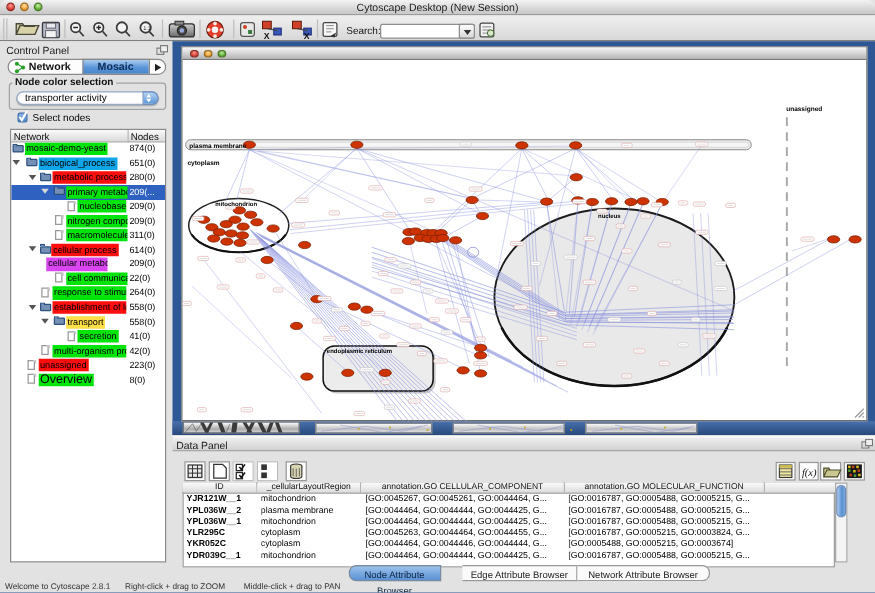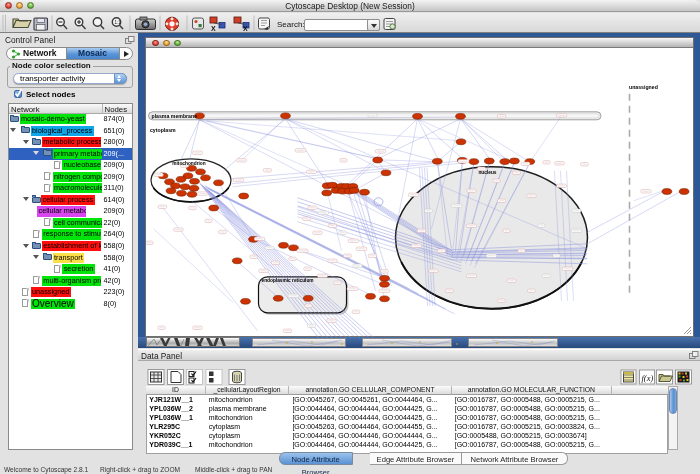--- a/index.html
+++ b/index.html
@@ -122,21 +122,21 @@
 <div class="abs" style="left:13px;top:72.5px;width:113.5px;height:11.5px;background:#fff;border:1px solid #96a8c8;border-radius:6px;box-shadow:0 1px 1px rgba(0,0,0,0.25)"></div>
 <div class="abs" style="left:113.5px;top:72.5px;width:13px;height:11.5px;background:linear-gradient(#b4d2f4,#5a95d8);border:1px solid #7090c0;border-radius:0 6px 6px 0"></div>
 <div class="abs" style="left:117px;top:74.8px;width:0;height:0;border-left:2.8px solid transparent;border-right:2.8px solid transparent;border-bottom:3.5px solid #fff"></div>
 <div class="abs" style="left:117px;top:79.3px;width:0;height:0;border-left:2.8px solid transparent;border-right:2.8px solid transparent;border-top:3.5px solid #fff"></div>
 <div class="abs" style="left:20px;top:74px;font-size:8px;color:#000">transporter activity</div>
 
 <div class="abs" style="left:13.5px;top:89.5px;width:8.5px;height:8.5px;background:linear-gradient(#8ab4e8,#4a86cc);border:1px solid #3a6aaa;border-radius:2px"></div>
 <svg class="abs" style="left:13px;top:86.5px" width="12" height="12" viewBox="0 0 12 12">
     <path d="M2.5 6.5 L4.5 9 L8.5 2" stroke="#fff" stroke-width="1.7" fill="none"></path>
   </svg>
-<div class="abs" style="left:26px;top:90px;font-size:8px;font-weight:700;color:#000">Select nodes</div>
+<div class="abs" style="left:26px;top:90px;font-size:8px;font-weight:400;color:#000">Select nodes</div>
 
 <div class="abs" style="left:8px;top:103px;width:124.5px;height:346.5px;background:#fff;border:1px solid #8a8a8a"></div>
 <div class="abs" style="left:9px;top:104px;width:122.5px;height:9.5px;background:linear-gradient(#fafafa,#dadada);border-bottom:1px solid #aaa"></div>
 <div class="abs" style="left:102px;top:104px;width:1px;height:9.5px;background:#b8b8b8"></div>
 <div class="abs" style="left:11px;top:104.5px;font-size:7.8px;color:#111">Network</div>
 <div class="abs" style="left:104.5px;top:104.5px;font-size:7.8px;color:#111">Nodes</div>
 <div class="abs" style="left:9px;top:113.5px;width:123.5px;height:275px;overflow:hidden">
 <div style="position:absolute;left:1px;top:2.2px;width:8.5px;height:6px;background:#7590b5;border:0.8px solid #2d4f7e;border-radius:1px"></div>
     <div style="position:absolute;left:1px;top:1.0px;width:4px;height:2px;background:#6f94c0;border:0.8px solid #2d4f7e;border-bottom:none;border-radius:1px 1px 0 0"></div>
     <div style="position:absolute;left:10.5px;top:0.4px;height:10.3px;line-height:10.3px;background:#00e409;color:#000;font-size:7.3px;padding:0 1.5px;white-space:nowrap;overflow:hidden;max-width:82.0px">mosaic-demo-yeast</div>

